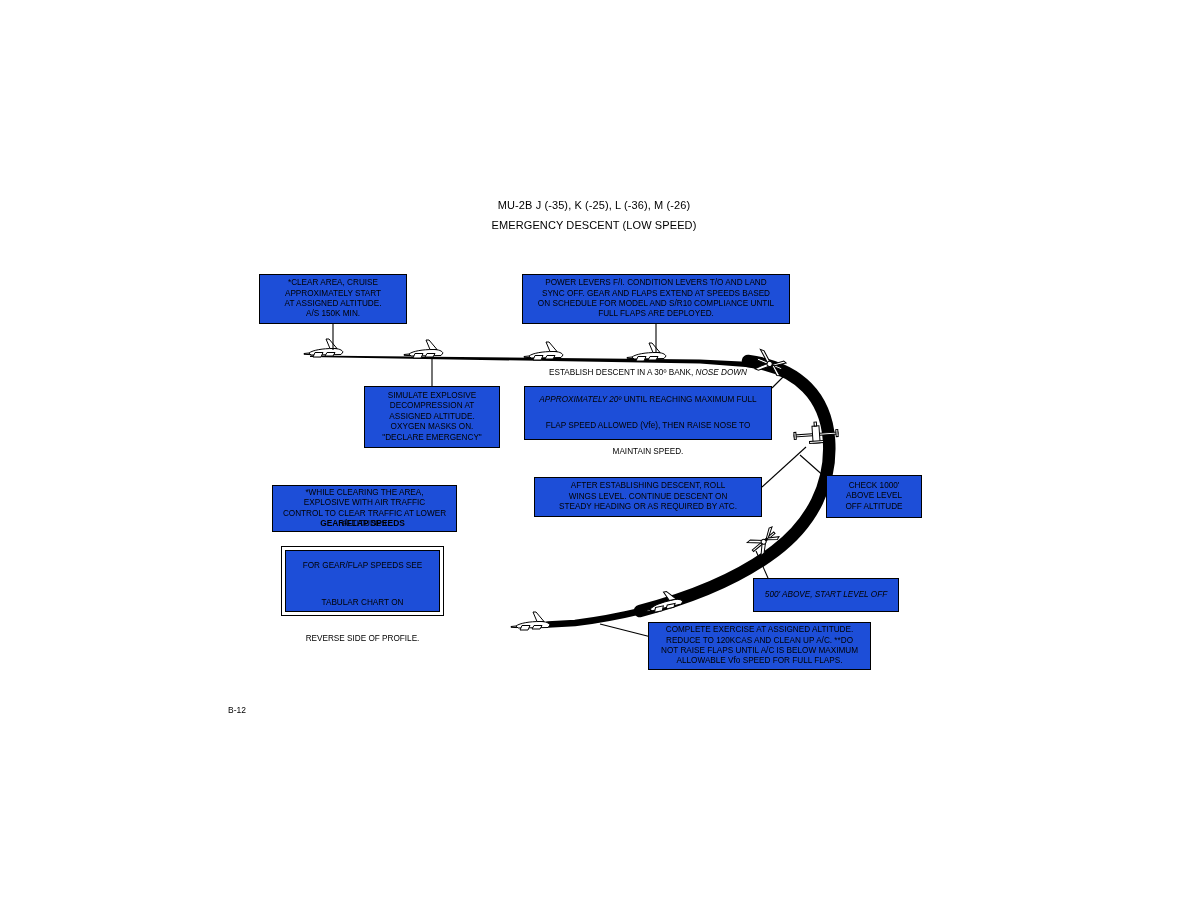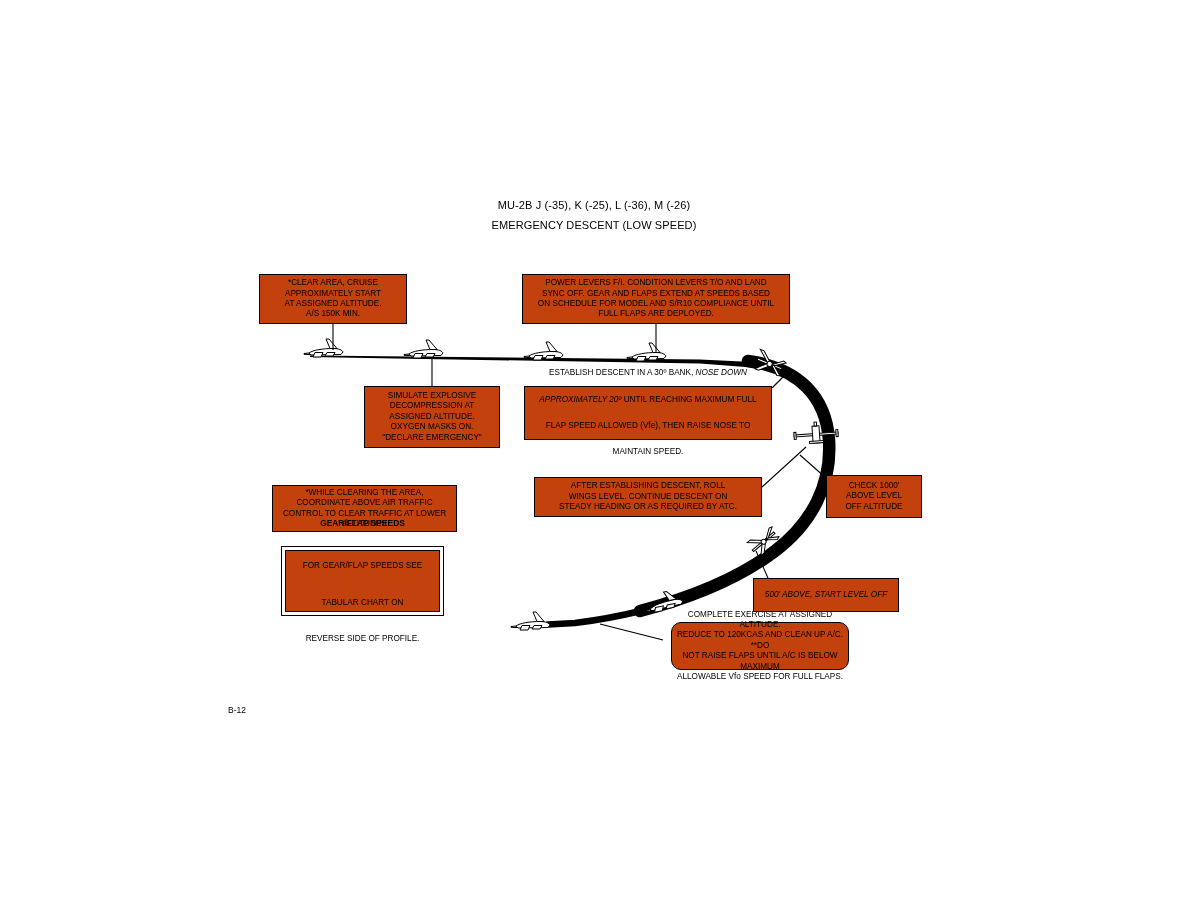--- a/index.html
+++ b/index.html
@@ -13,21 +13,21 @@
   
   .title{
     position:absolute;text-align:center;font-weight:normal;
     font-size:11px;letter-spacing:.1px;white-space:nowrap;
   }
   #title-line1{left:0;top:199px;width:1188px;}
   #title-line2{left:0;top:219px;width:1188px;}
 
   
   .box{
-    position:absolute;border:1px solid #000;background:#c2410c;
+    position:absolute;border:1px solid #000;background:#1d4ed8;
     box-sizing:border-box;text-align:center;
     font-size:8.2px;line-height:10.4px;
     display:flex;flex-direction:column;justify-content:center;
     padding:3px 4px;z-index:6;
   }
   .box p{margin:0;}
   .box .it{font-style:italic;}
   .box-double{
     border:1px solid #000;
     box-shadow:0 0 0 3px #fff, 0 0 0 4px #000;
@@ -38,21 +38,21 @@
   #box-clear-area       {left:259px;top:274px;width:148px;height:50px;}
   #box-power-levers     {left:522px;top:274px;width:268px;height:50px;}
   #box-simulate         {left:364px;top:386px;width:136px;height:62px;}
   #box-establish        {left:524px;top:386px;width:248px;height:54px;gap:16px;}
   #box-while-clearing   {left:272px;top:485px;width:185px;height:47px;}
   #box-after-establish  {left:534px;top:477px;width:228px;height:40px;}
   #box-check-1000       {left:826px;top:475px;width:96px;height:43px;}
   #box-gear-flap        {left:285px;top:550px;width:155px;height:62px;}
   #box-500-above        {left:753px;top:578px;width:146px;height:34px;
                          justify-content:center;font-style:italic;}
-  #box-complete         {left:671px;top:622px;width:178px;height:48px;border-radius:10px;}
+  #box-complete         {left:648px;top:622px;width:223px;height:48px;}
 
   
   #page-number{
     position:absolute;left:228px;top:705px;font-size:8.5px;text-align:right;
   }
 
   
   #art{position:absolute;left:0;top:0;width:1188px;height:918px;z-index:2;}
   #leaders{position:absolute;left:0;top:0;width:1188px;height:918px;z-index:3;}
 </style>
@@ -206,21 +206,21 @@
 
   <div class="box" id="box-establish">
     <p><span>ESTABLISH DESCENT IN A 30º BANK, </span><span class="it">NOSE DOWN</span></p>
     <p><span class="it">APPROXIMATELY 20º</span><span> UNTIL REACHING MAXIMUM FULL</span></p>
     <p>FLAP SPEED ALLOWED (Vfe),  THEN RAISE NOSE TO</p>
     <p>MAINTAIN SPEED.</p>
   </div>
 
   <div class="box" id="box-while-clearing">
     <p>*WHILE CLEARING THE AREA,</p>
-    <p>COORDINATE ABOVE AIR TRAFFIC</p>
+    <p>EXPLOSIVE WITH AIR TRAFFIC</p>
     <p>CONTROL TO CLEAR TRAFFIC AT LOWER</p>
     <p>ALTITUDES</p>
   </div>
 
   <div class="box" id="box-after-establish">
     <p>AFTER ESTABLISHING DESCENT, ROLL</p>
     <p>WINGS LEVEL.  CONTINUE DESCENT ON</p>
     <p>STEADY HEADING OR AS REQUIRED BY ATC.</p>
   </div>
 

